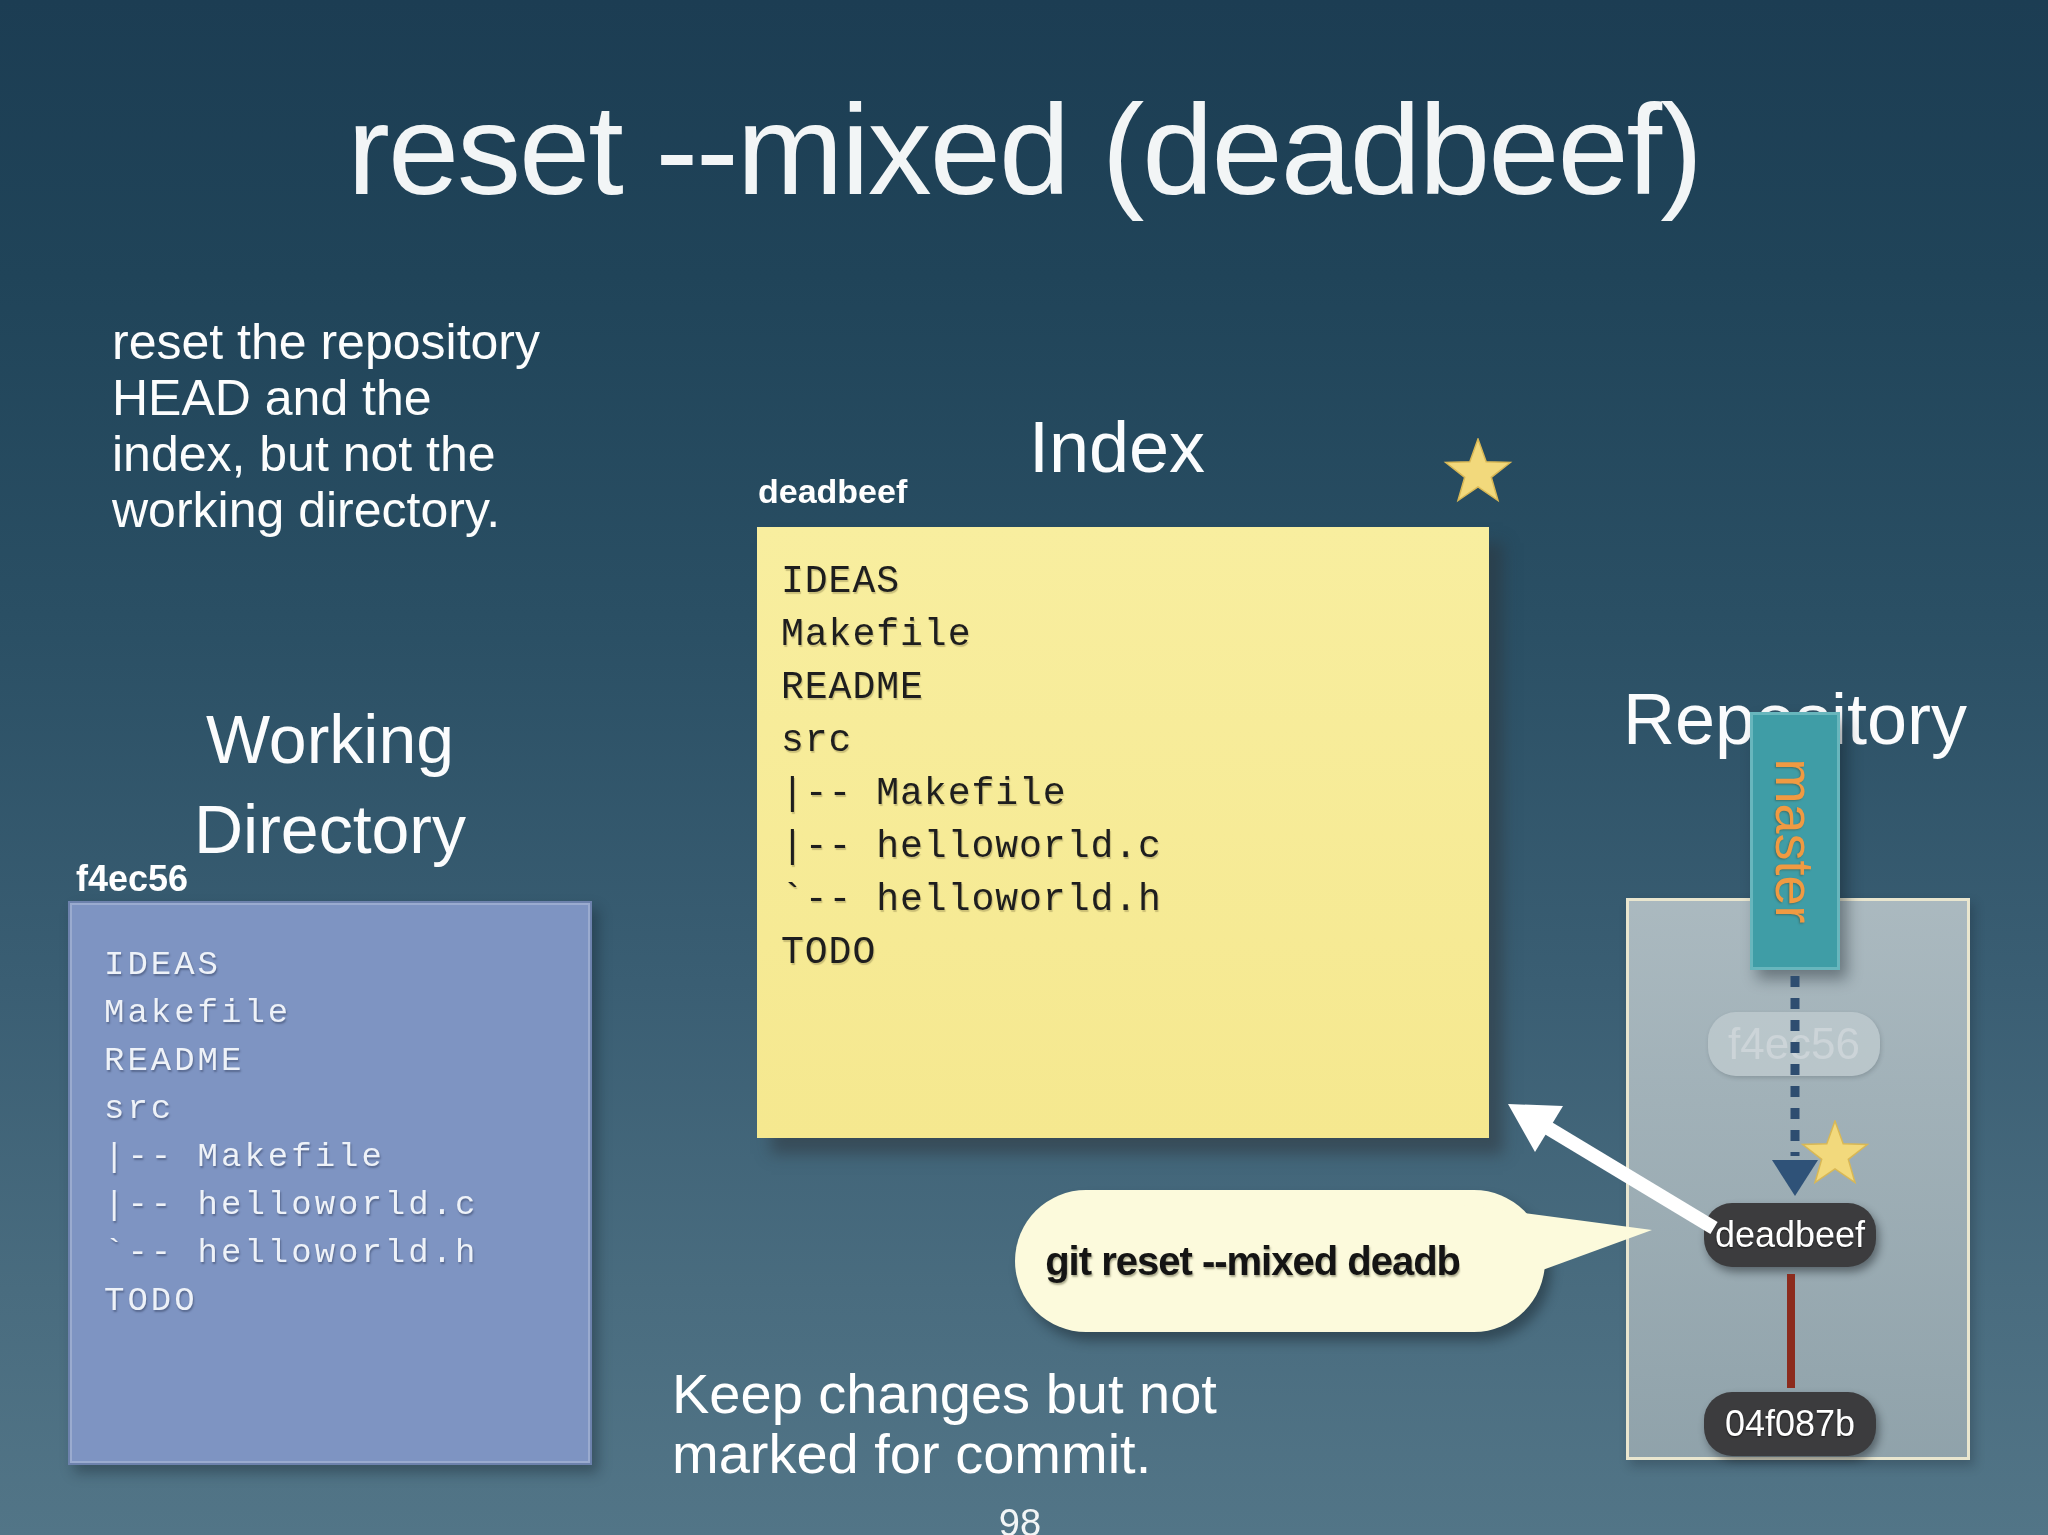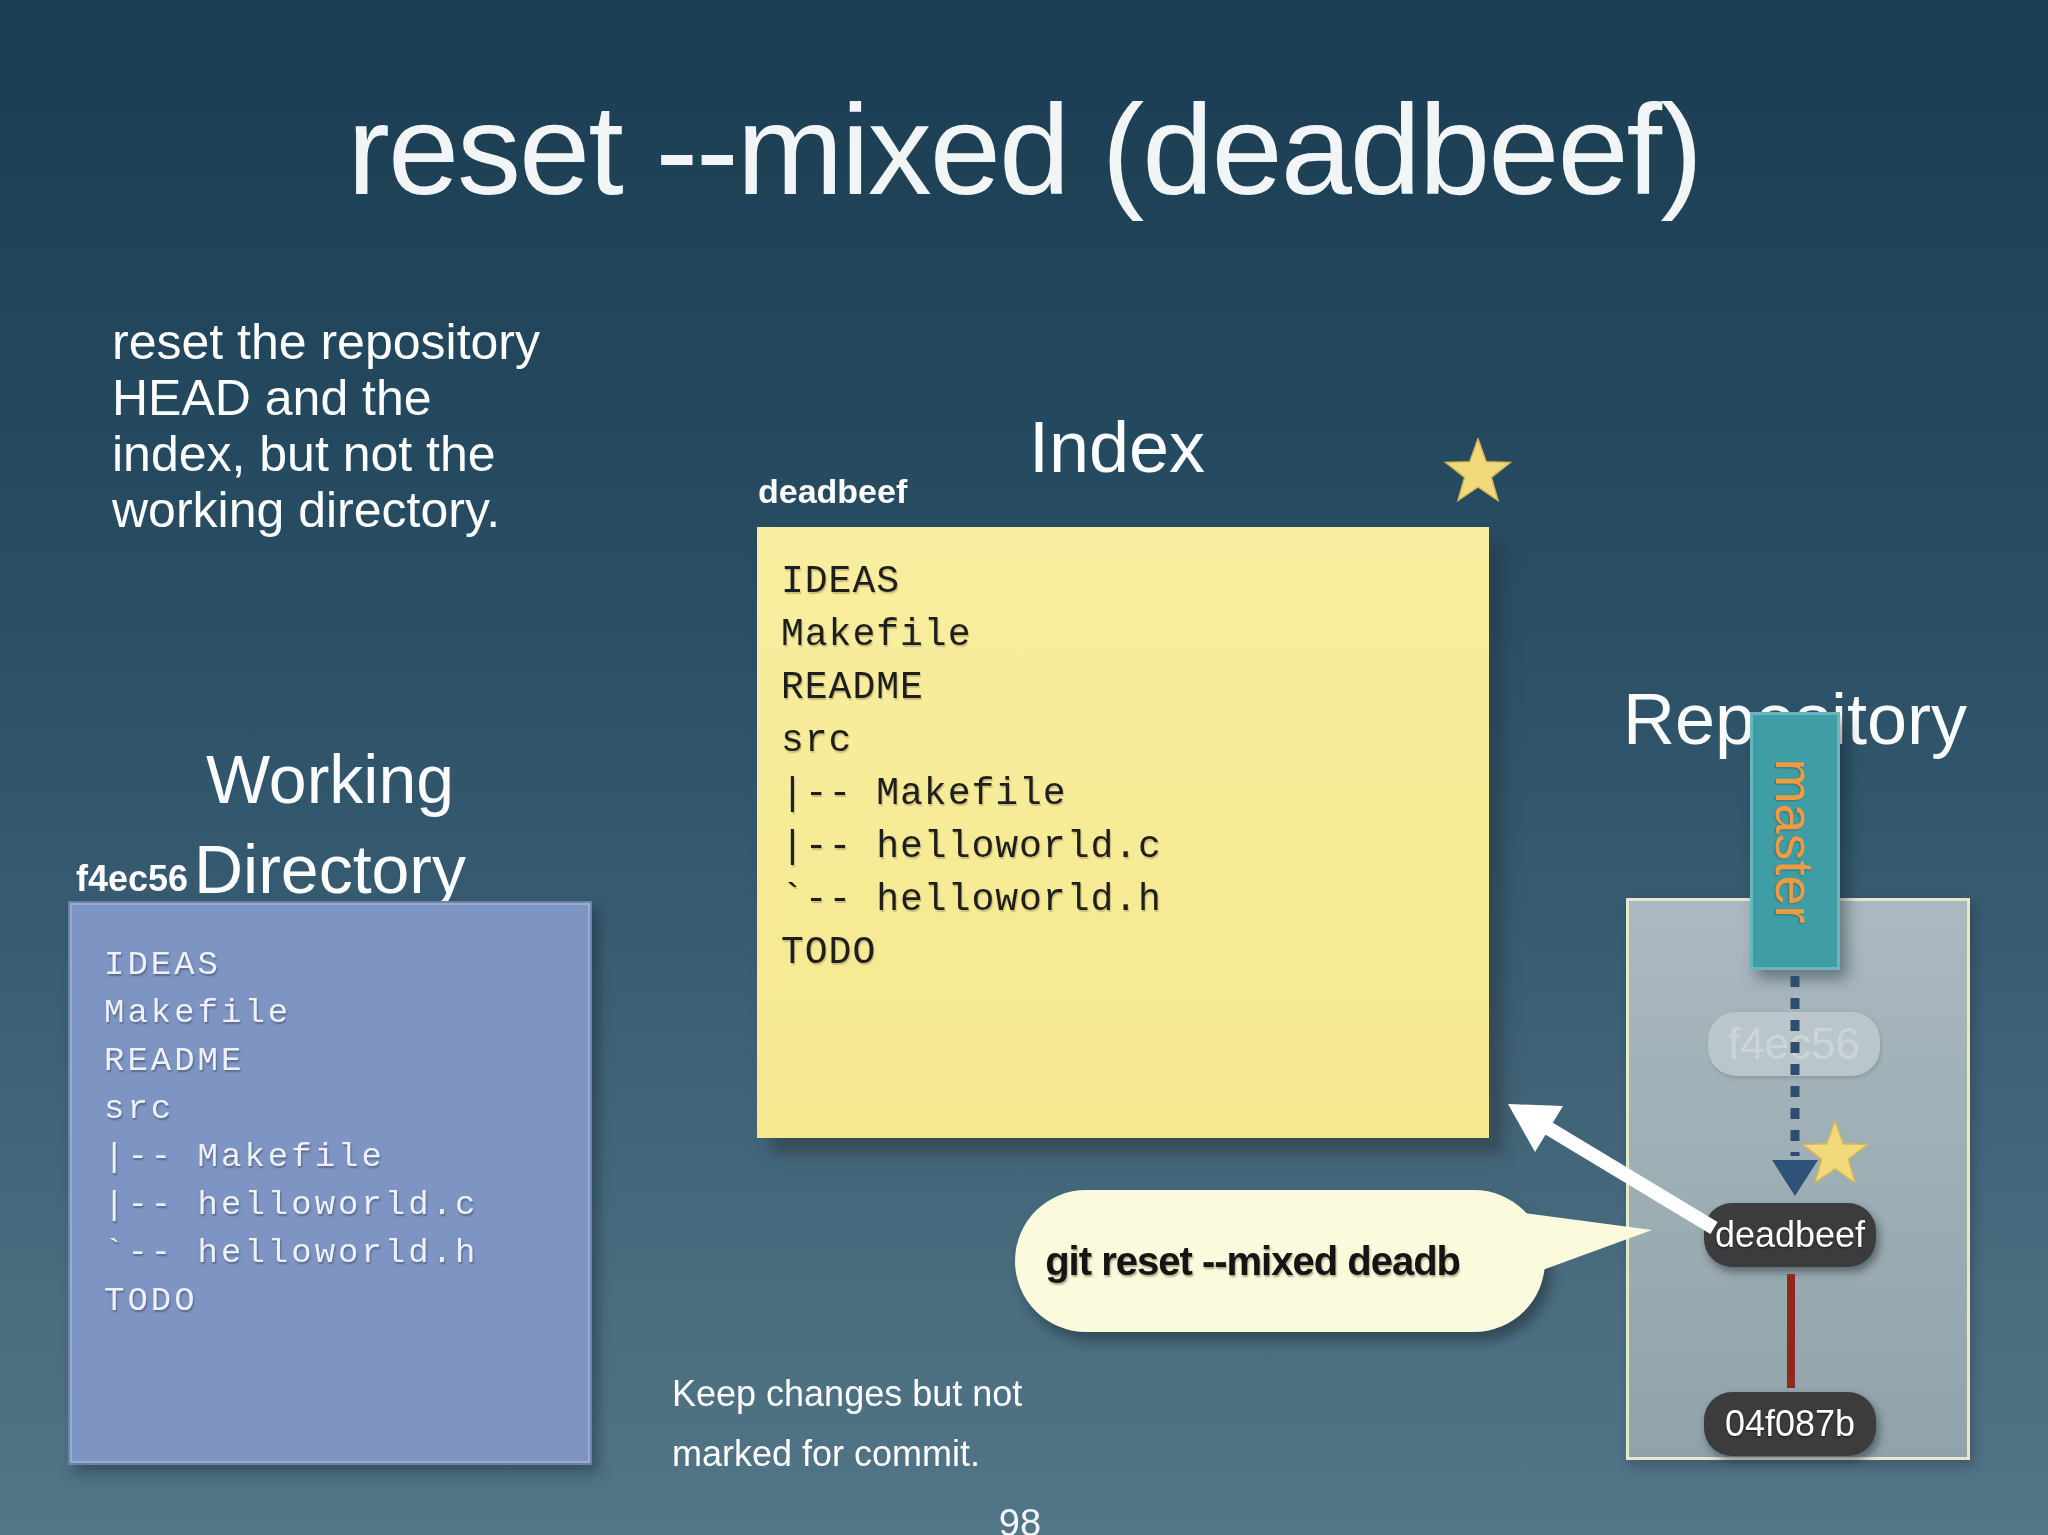--- a/index.html
+++ b/index.html
@@ -7,21 +7,21 @@
     position:relative;width:2048px;height:1535px;overflow:hidden;
     font-family:"Liberation Sans",sans-serif;
     background:linear-gradient(180deg,#1c3d53 0%,#204459 18%,#2a4f64 40%,#3a5e73 64%,#496c7f 84%,#527587 100%);
   }
   .abs{position:absolute;}
   
   .title{left:0;top:76px;width:100%;text-align:center;color:#f2f5f6;font-size:128px;letter-spacing:-2px;white-space:nowrap;}
   
   .description{left:112px;top:314px;width:560px;color:#fcfdfd;font-size:50px;line-height:56px;white-space:pre-line;}
   
-  .wd-heading{left:70px;top:734px;width:520px;text-align:center;color:#fbfcfd;font-size:68px;line-height:90px;}
+  .wd-heading{left:70px;top:694px;width:520px;text-align:center;color:#fbfcfd;font-size:68px;line-height:90px;}
   .index-heading{left:917px;top:406px;width:400px;text-align:center;color:#fbfcfd;font-size:72px;}
   .repo-heading{left:1595px;top:678px;width:400px;text-align:center;color:#fbfcfd;font-size:72px;}
   
   .wd-label{left:76px;top:858px;color:#ffffff;font-size:36px;font-weight:700;}
   .index-label{left:758px;top:472px;color:#ffffff;font-size:34px;font-weight:700;}
   
   .wd-box{
     left:68px;top:901px;width:524px;height:564px;background:#7e94c2;
     border:2px solid #6d82ad;box-shadow:inset 0 0 0 2px rgba(255,255,255,0.22),6px 8px 12px rgba(15,25,35,0.35);
     box-sizing:border-box;
@@ -58,21 +58,21 @@
   .star-a{left:1443px;top:438px;}
   .star-b{left:1800px;top:1120px;}
   
   .bubble{
     left:1015px;top:1190px;width:530px;height:142px;border-radius:72px;
     background:#fcfadc;box-shadow:6px 9px 12px rgba(15,22,28,0.4);
     display:flex;align-items:center;justify-content:center;z-index:5;
   }
   .bubble-text{color:#141414;font-size:40px;font-weight:700;letter-spacing:-1px;white-space:nowrap;text-shadow:1px 2px 2px rgba(90,90,60,0.5);}
   
-  .caption{left:672px;top:1364px;color:#ffffff;font-size:36px;line-height:60px;white-space:pre-line;}
+  .caption{left:672px;top:1364px;color:#ffffff;font-size:56px;line-height:60px;white-space:pre-line;}
   .page-number{left:920px;top:1478px;width:200px;text-align:center;color:#f2f5f6;font-size:38px;margin-top:24px;}
   .overlay{left:0;top:0;width:2048px;height:1535px;z-index:6;pointer-events:none;}
 </style>
 </head>
 <body>
 
 <div class="slide">
 
   <div class="abs title">reset --mixed (deadbeef)</div>
 

